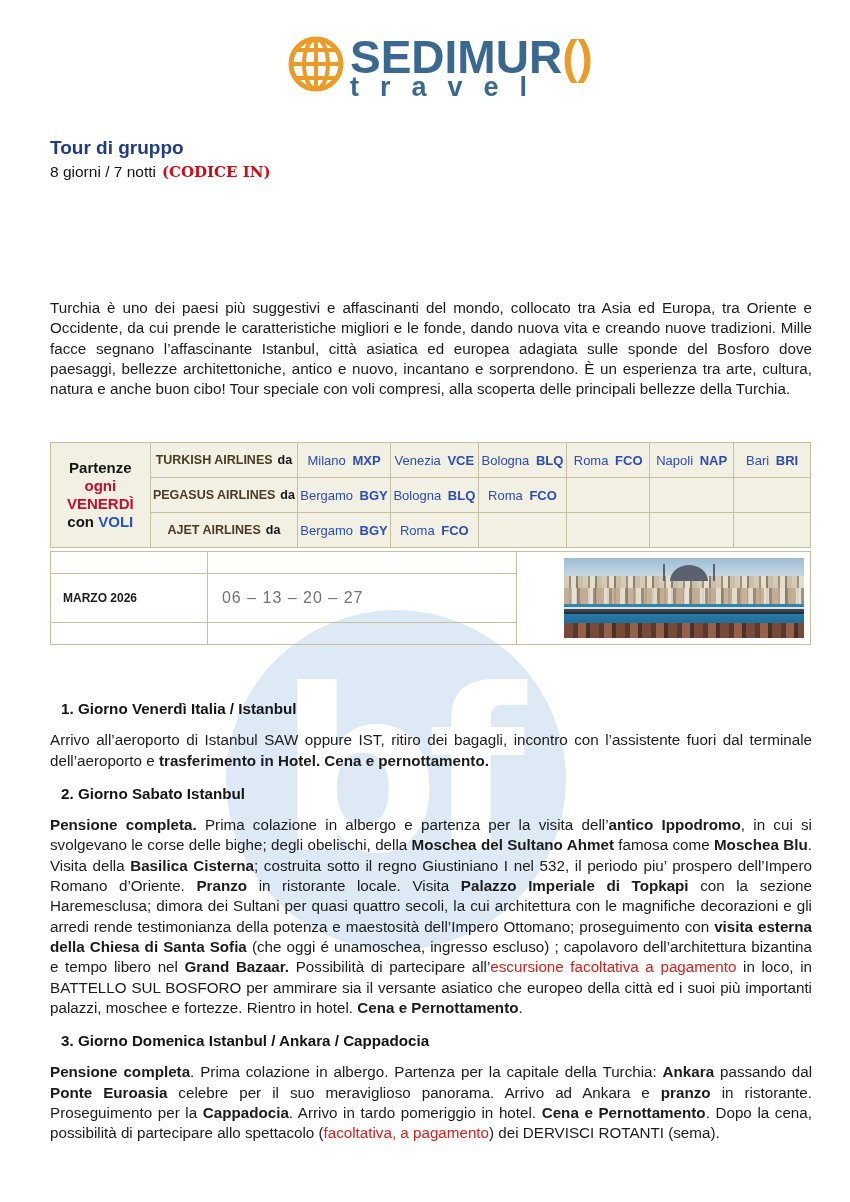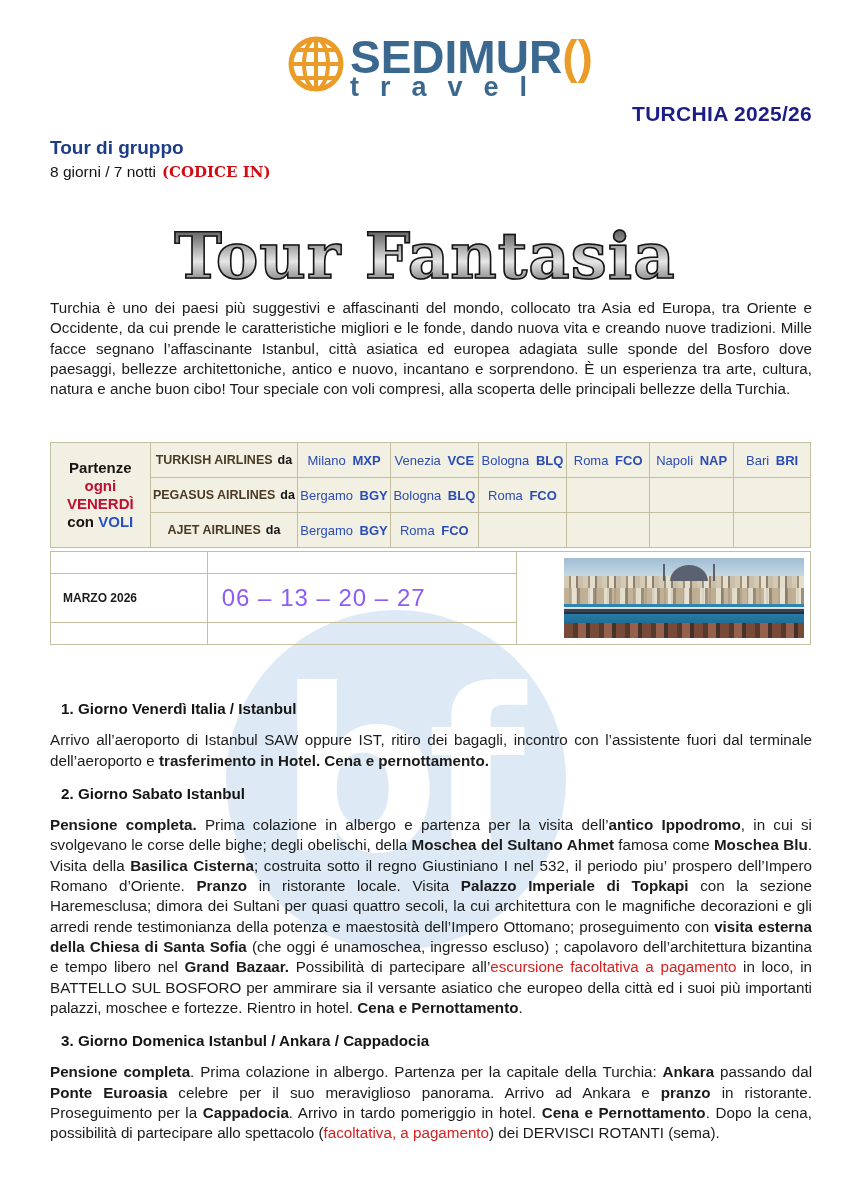--- a/index.html
+++ b/index.html
@@ -56,21 +56,21 @@
 
   
   .schedule{position:absolute;left:50px;top:551px;width:761px;}
   .schedule td{border:1px solid #c3bfa0;vertical-align:middle;background:transparent;}
   .sch-c1{width:152px;}
   .sch-c2{width:318px;}
   .sch-c3{width:289px;}
   .sch-row-pad td{height:19px;}
   .sch-row-main td{height:46px;}
   .month-cell{font-size:12px;font-weight:bold;color:#1b1b1b;padding-left:12px;}
-  .dates-cell{font-size:24px;color:#8b5cf6;padding-left:14px;letter-spacing:1px;}
+  .dates-cell{font-size:16px;color:#737373;padding-left:14px;letter-spacing:1px;}
   .photo-cell{padding:3px 4px;}
 
   
   .photo{position:relative;width:240px;height:80px;margin-left:auto;margin-right:2px;
     overflow:hidden;background:#b9cfdd;}
   .ph-sky{position:absolute;top:0;left:0;right:0;height:26px;
     background:linear-gradient(180deg,#9fbdd4,#d7e3ea);}
   .ph-city{position:absolute;top:18px;left:0;right:0;height:28px;opacity:.95;
     background:repeating-linear-gradient(90deg,#d4c9b2 0 5px,#9d8d76 5px 7px,#e5decb 7px 12px,#8a7a68 12px 14px,#c9bda6 14px 19px);}
   .ph-city2{position:absolute;top:30px;left:0;right:0;height:16px;opacity:.8;
@@ -122,26 +122,24 @@
           <path d="M9 16 H51" stroke="#eb9c28" stroke-width="4"></path>
           <path d="M9 44 H51" stroke="#eb9c28" stroke-width="4"></path>
         </svg>
       </span>
       <div class="logo-text">
         <div class="brand-line"><span>SEDIMUR</span><span class="suffix">()</span></div>
         <div class="travel-line">travel</div>
       </div>
     </div>
 
-    <div class="season-title">TURCHIA 2025/26</div>
 
     <div class="tour-type">Tour di gruppo</div>
     <div class="duration-line"><span>8 giorni / 7 notti</span><span class="code">(CODICE IN)</span></div>
 
-    <h1 class="tour-title">Tour Fantasia</h1>
 
     <p class="intro-paragraph">Turchia è uno dei paesi più suggestivi e affascinanti del mondo, collocato tra Asia ed Europa, tra Oriente e Occidente, da cui prende le caratteristiche migliori e le fonde, dando nuova vita e creando nuove tradizioni. Mille facce segnano l’affascinante Istanbul, città asiatica ed europea adagiata sulle sponde del Bosforo dove paesaggi, bellezze architettoniche, antico e nuovo, incantano e sorprendono. È un esperienza tra arte, cultura, natura e anche buon cibo! Tour speciale con voli compresi, alla scoperta delle principali bellezze della Turchia.</p>
 
     <table class="departures">
       <tbody>
           <tr>
         <td class="partenze-cell" rowspan="3">
           <div>Partenze</div>
           <div class="red">ogni VENERDÌ</div>
           <div><span>con </span><span class="blue">VOLI</span></div>

